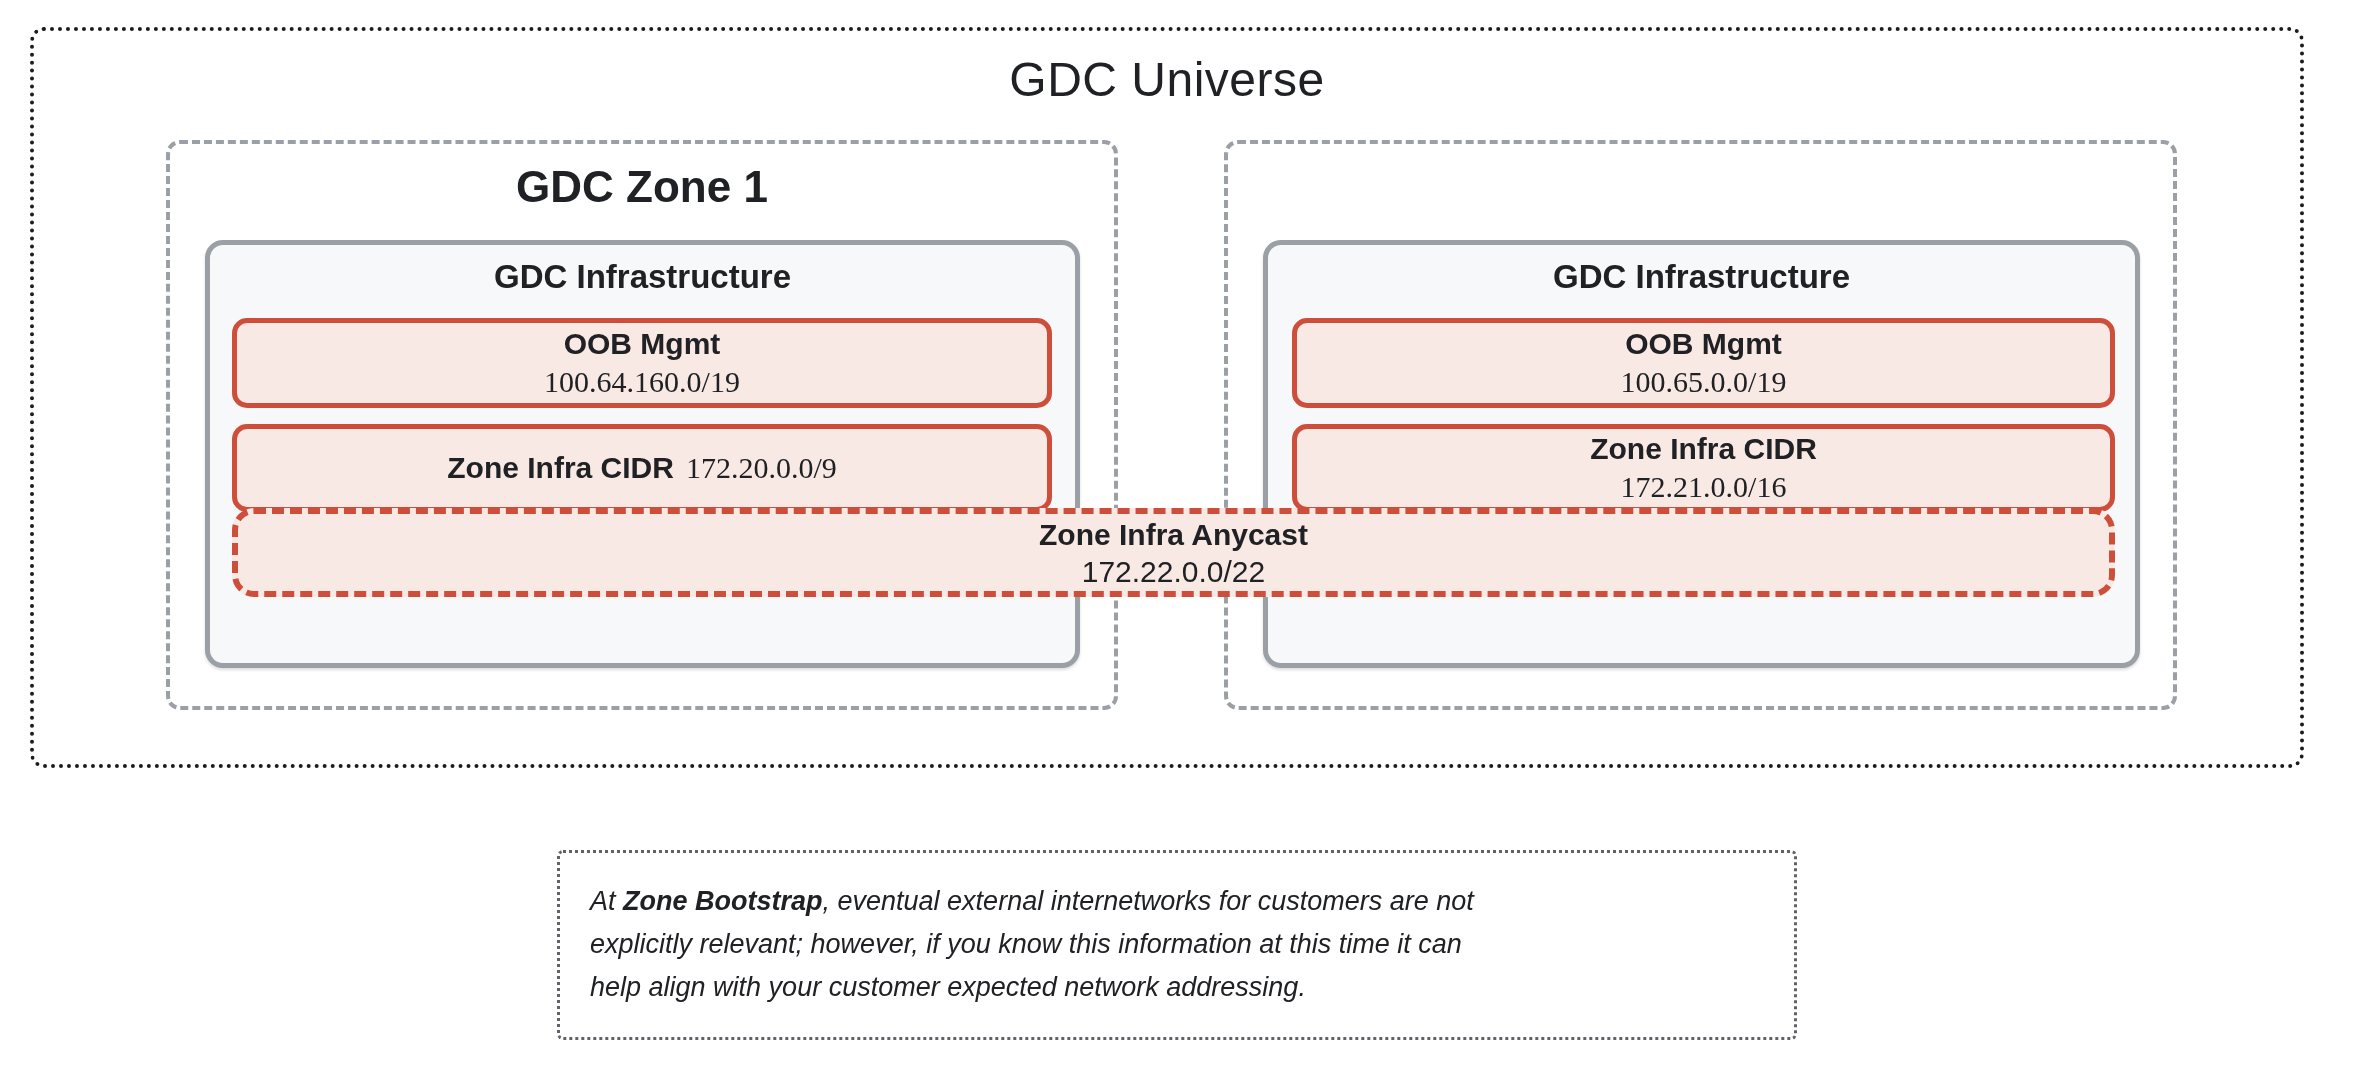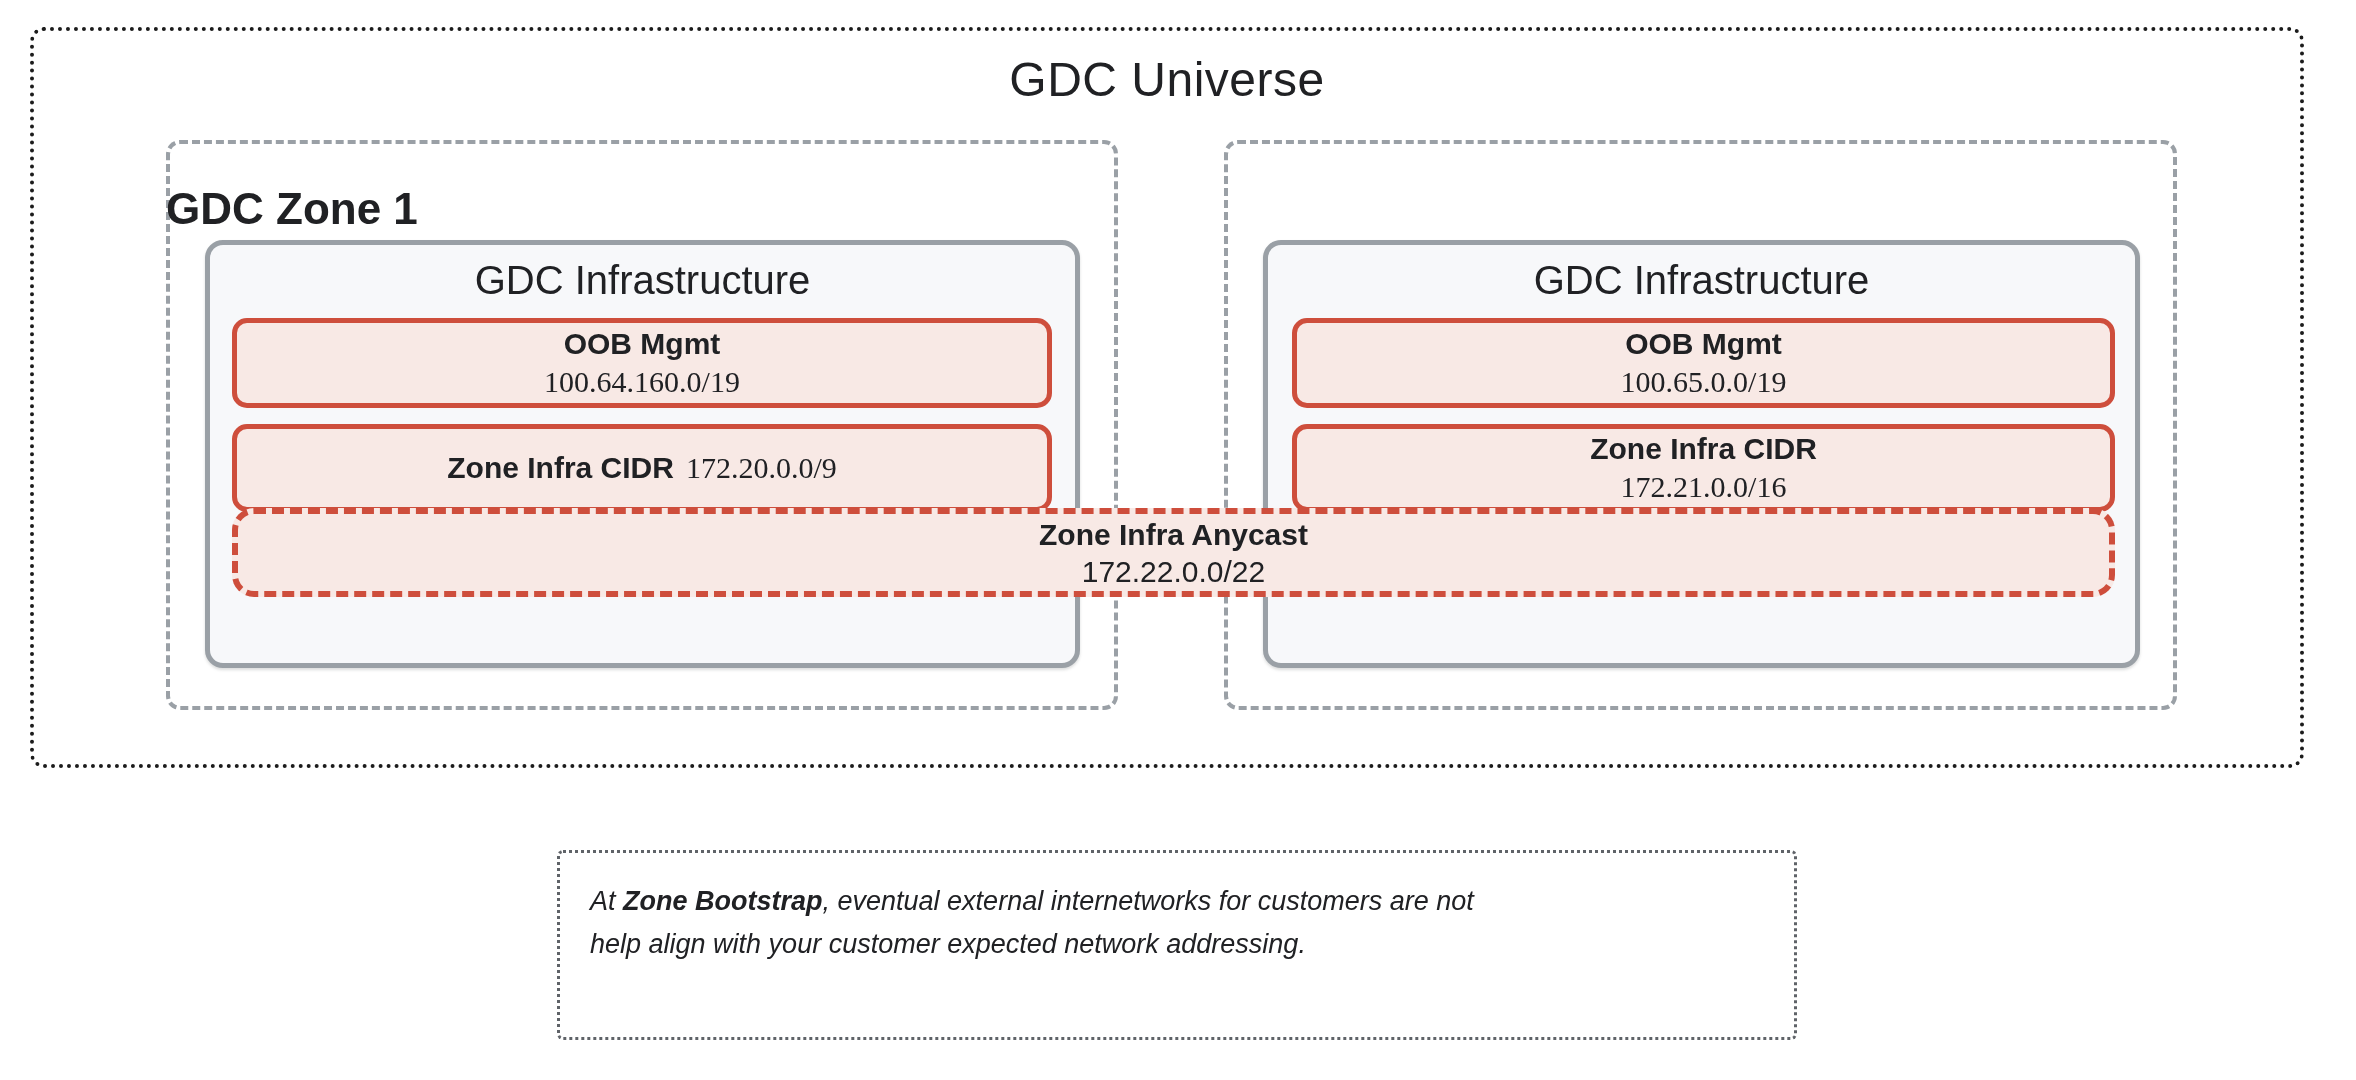--- a/index.html
+++ b/index.html
@@ -44,45 +44,45 @@
     height: 570px;
     border: 4px dashed #9aa0a6;
     border-radius: 14px;
     background: transparent;
   }
   .zone-box.zone-1 { left: 166px; width: 952px; }
   .zone-box.zone-2 { left: 1224px; width: 953px; }
   .zone-title {
     position: absolute;
     top: 162px;
+    text-align: center;
     font-size: 44px;
     font-weight: bold;
-    margin-top: 22px;
   }
   .zone-title.zone-1-title { left: 166px; width: 952px; }
   .zone-title.zone-2-title { left: 1224px; width: 953px; }
 
   
   .infra-box {
     position: absolute;
     top: 240px;
     height: 428px;
     border: 5px solid #9aa0a6;
     border-radius: 18px;
     background: #f7f8fa;
     box-shadow: 0 2px 3px rgba(60,64,67,0.18);
   }
   .infra-box.infra-1 { left: 205px; width: 875px; }
   .infra-box.infra-2 { left: 1263px; width: 877px; }
   .infra-title {
     position: absolute;
     top: 258px;
     text-align: center;
-    font-size: 40px;
-    font-weight: normal;
+    font-size: 33px;
+    font-weight: bold;
   }
   .infra-title.infra-1-title { left: 205px; width: 875px; }
   .infra-title.infra-2-title { left: 1263px; width: 877px; }
 
   
   .red-box {
     position: absolute;
     border: 5px solid #ce4e3c;
     border-radius: 15px;
     background: #f8e9e5;
@@ -174,16 +174,17 @@
     <div class="b-value">172.21.0.0/16</div>
   </div>
 
   <div class="anycast-box">
     <div class="b-title" style="font-weight:bold">Zone Infra Anycast</div>
     <div class="b-value">172.22.0.0/22</div>
   </div>
 
   <div class="note-box">
     <div class="note-line"><span>At </span><span class="nb">Zone Bootstrap</span><span>, eventual external internetworks for customers are not</span></div>
+    <div class="note-line">explicitly relevant; however, if you know this information at this time it can</div>
     <div class="note-line">help align with your customer expected network addressing.</div>
   </div>
 
 </div>
 
 </body></html>

